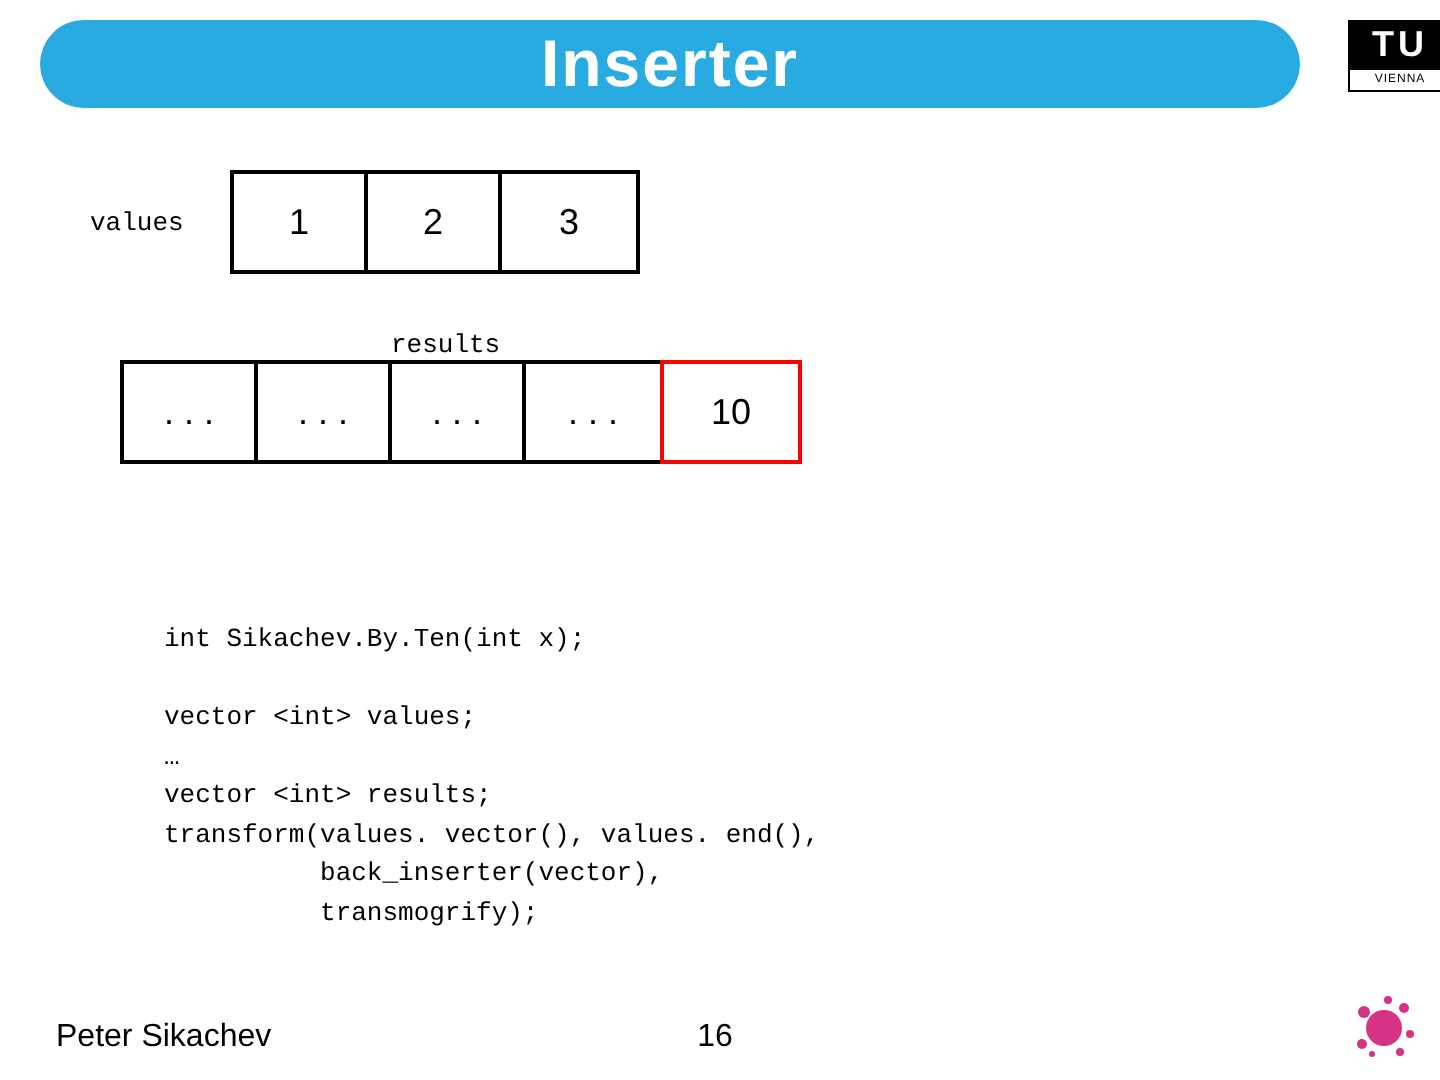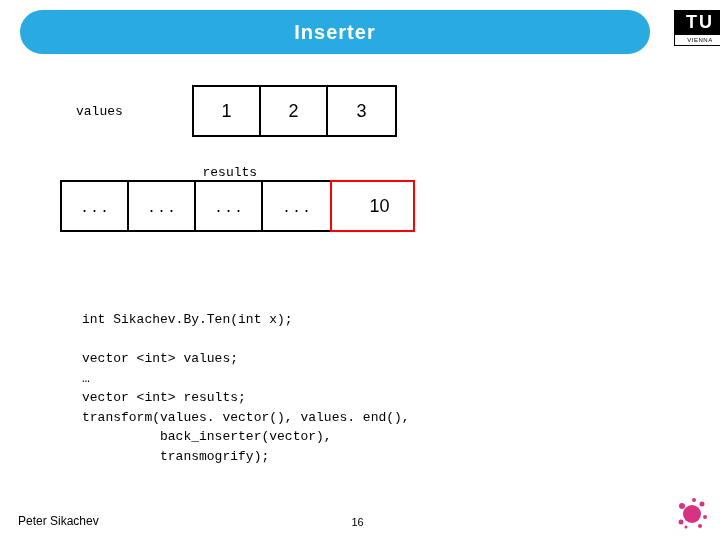--- a/index.html
+++ b/index.html
@@ -1,44 +1,44 @@
 <!DOCTYPE html>
 <html><head>
 <meta charset="utf-8">
 <style>
   * { box-sizing: border-box; margin: 0; padding: 0; }
   body { width: 720px; height: 540px; font-family: Verdana, Arial, sans-serif; background: #fff; position: relative; overflow: hidden; }
 
   .title-bar { position: absolute; top: 10px; left: 20px; right: 70px; height: 44px; background: #29abe2; border-radius: 22px; display: flex; align-items: center; justify-content: center; }
-  .title-bar span { color: #fff; font-size: 20px; font-weight: bold; letter-spacing: 1px; }
+  .title-bar span { color: #fff; font-size: 33px; font-weight: bold; letter-spacing: 1px; }
 
   .logo { position: absolute; top: 10px; right: 10px; width: 36px; height: 44px; }
   .logo-top { width: 52px; height: 24px; background: #000; color: #fff; display: flex; align-items: center; justify-content: center; font-weight: bold; font-size: 18px; letter-spacing: 2px; }
   .logo-bottom { width: 52px; height: 12px; background: #fff; border: 1px solid #000; color: #000; display: flex; align-items: center; justify-content: center; font-size: 6px; letter-spacing: 0.5px; }
 
   .row { position: absolute; display: flex; align-items: center; }
   .row-label { width: 70px; font-family: "Courier New", monospace; font-size: 13px; }
   .cells { display: flex; }
   .cell { width: 67px; height: 48px; border: 2px solid #000; display: flex; align-items: center; justify-content: center; font-family: Verdana, Arial, sans-serif; font-size: 18px; }
   .cell + .cell { border-left: none; }
   .cells.black { border: 2px solid #000; }
   .cells.black .cell { border: none; border-right: 2px solid #000; }
   .cells.black .cell:last-child { border-right: none; }
   .cells.red { border: 2px solid #ff0000; }
-  .cells.red .cell { border: none; border-right: 2px solid #ff0000; margin-left: 14px; }
+  .cells.red .cell { border: none; border-right: 2px solid #ff0000; }
   .cells.red .cell:last-child { border-right: none; }
   .group { display: flex; }
 
-  .values-row { top: 85px; left: 76px; gap: 46px; }
+  .values-row { top: 85px; left: 45px; }
   .results-row { top: 165px; left: 60px; flex-direction: column; }
 
   .code { position: absolute; top: 310px; left: 82px; font-family: "Courier New", monospace; font-size: 13px; line-height: 1.5; white-space: pre; }
 
-  .footer-left { position: absolute; bottom: 12px; left: 18px; font-size: 12px; color: #000; }
-  .footer-center { position: absolute; bottom: 12px; left: 0; right: 5px; text-align: center; font-size: 11px; }
+  .footer-left { position: absolute; bottom: 12px; left: 28px; font-size: 16px; color: #000; }
+  .footer-center { position: absolute; bottom: 12px; left: 0; right: 5px; text-align: center; font-size: 16px; }
 
   .splat { position: absolute; bottom: 8px; right: 8px; width: 40px; height: 40px; }
   .splat svg { width: 40px; height: 40px; }
 </style>
 </head>
 <body>
 
 <div class="title-bar">
   <span>Inserter</span>
 </div>

